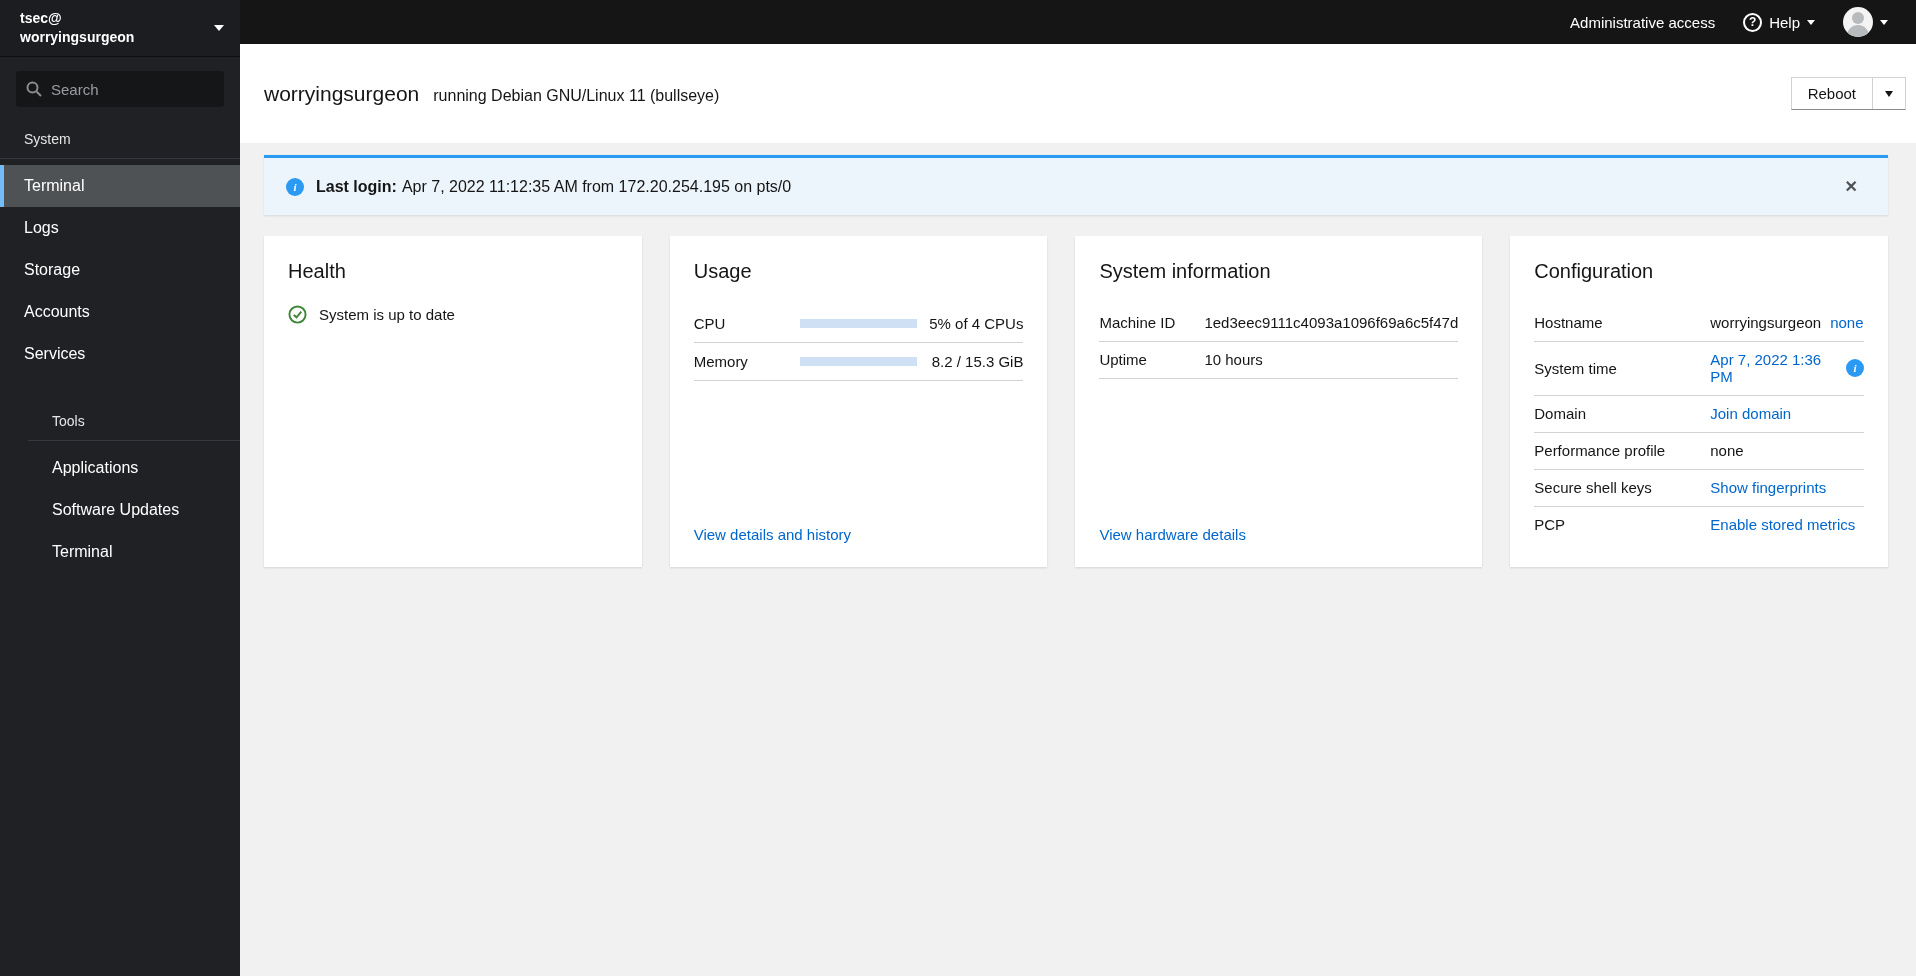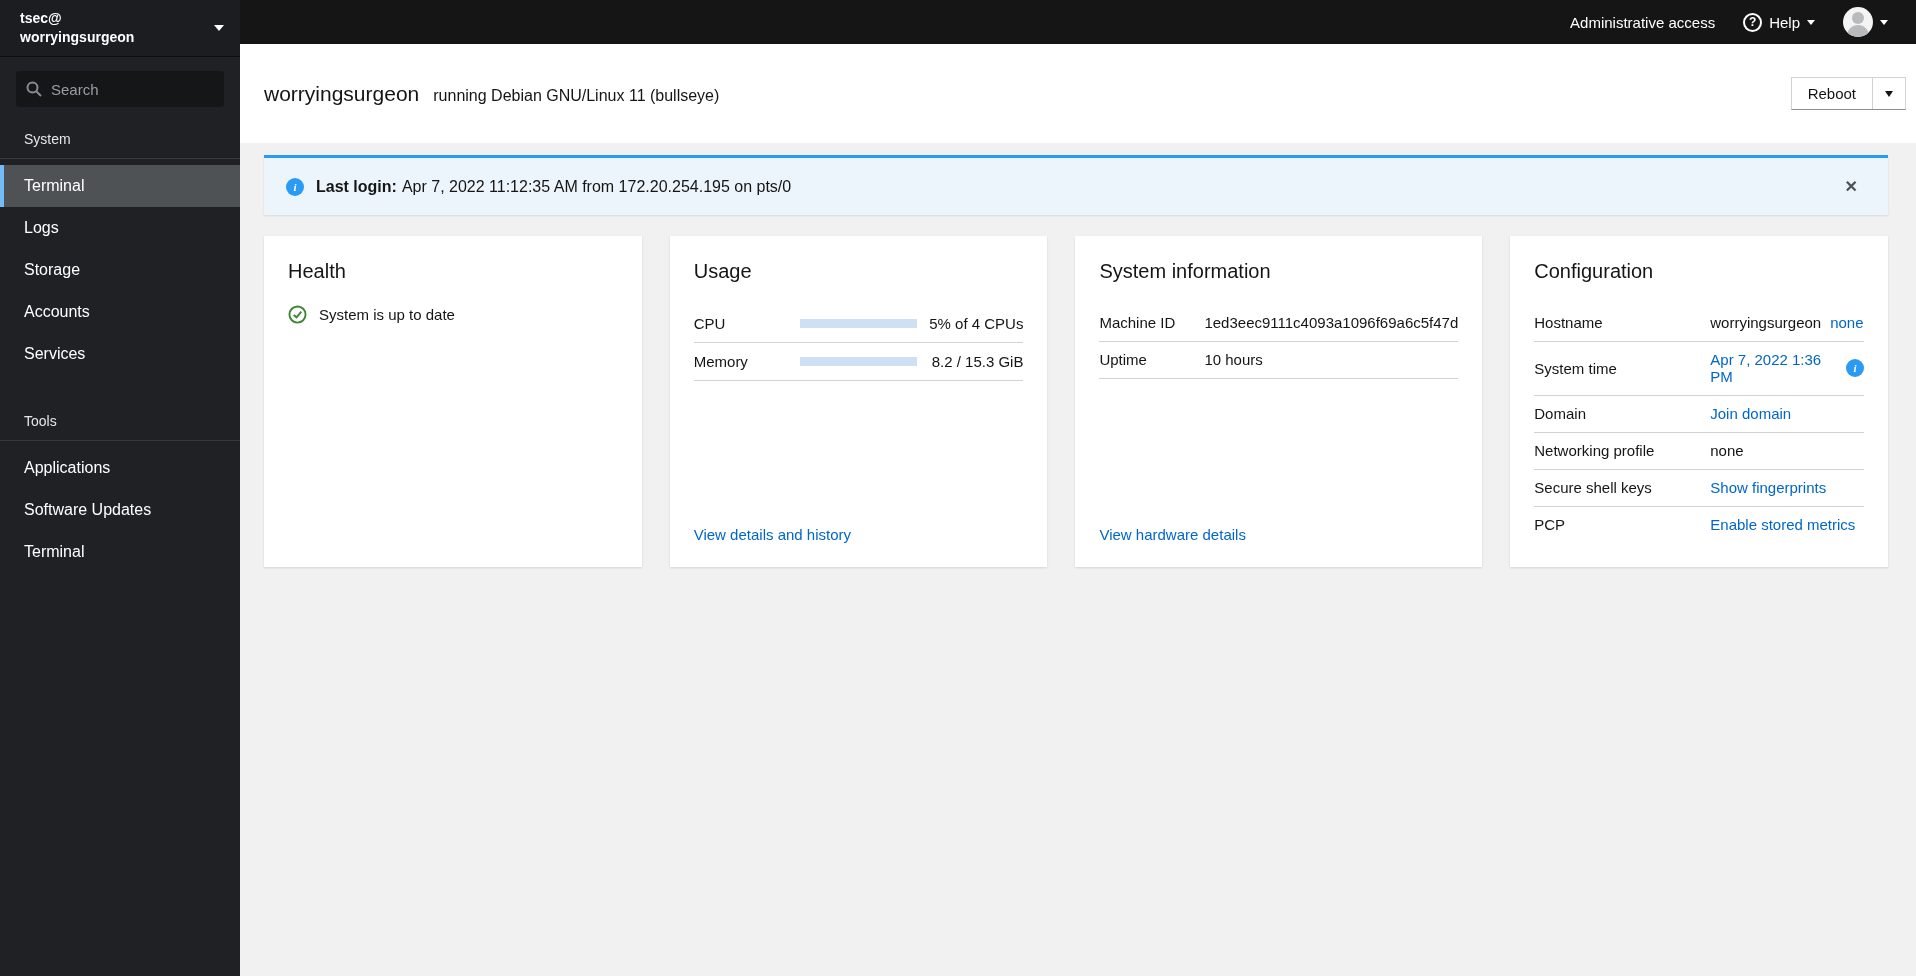--- a/index.html
+++ b/index.html
@@ -19,21 +19,21 @@
   .host-switcher .caret { color:#fff; }
 
   .sidebar-search { margin:14px 16px 6px 16px; height:36px; background:#151618;
     border-radius:3px; display:flex; align-items:center; padding:0 10px; }
   .sidebar-search svg { flex:0 0 auto; margin-right:9px; }
   .sidebar-search input { background:transparent; border:none; outline:none;
     color:#e0e0e0; font-size:15px; width:100%; font-family:"Liberation Sans", sans-serif; }
   .sidebar-search input::placeholder { color:#9a9da0; }
 
   .nav-section { margin-top:10px; }
-  .nav-section + .nav-section { margin-top:30px; }
+  .nav-section + .nav-section { margin-top:30px;padding-left:28px; }
   .nav-section-title { color:#e6e6e6; font-size:14px; padding:8px 24px 11px 24px;
     border-bottom:1px solid #35383c; }
   .nav-list { padding-top:6px; }
   .nav-item { color:#fff; font-size:16px; padding:12px 24px; cursor:pointer; }
   .nav-item.active { background:#4f5255; border-left:4px solid #73bcf7; padding-left:20px; }
 
   
   .masthead { position:absolute; left:240px; right:0; top:0; height:44px;
     background:#151515; display:flex; align-items:center; justify-content:flex-end;
     padding-right:14px; z-index:20; }
@@ -247,21 +247,21 @@
           <span class="dl-value">
             <a class="link">Apr 7, 2022 1:36 PM</a>
             <span class="info-icon">i</span>
           </span>
         </div>
         <div class="dl-row">
           <span>Domain</span>
           <a class="link">Join domain</a>
         </div>
         <div class="dl-row">
-          <span>Networking profile</span>
+          <span>Performance profile</span>
           <span>none</span>
         </div>
         <div class="dl-row">
           <span>Secure shell keys</span>
           <a class="link">Show fingerprints</a>
         </div>
         <div class="dl-row no-border">
           <span>PCP</span>
           <a class="link">Enable stored metrics</a>
         </div>

